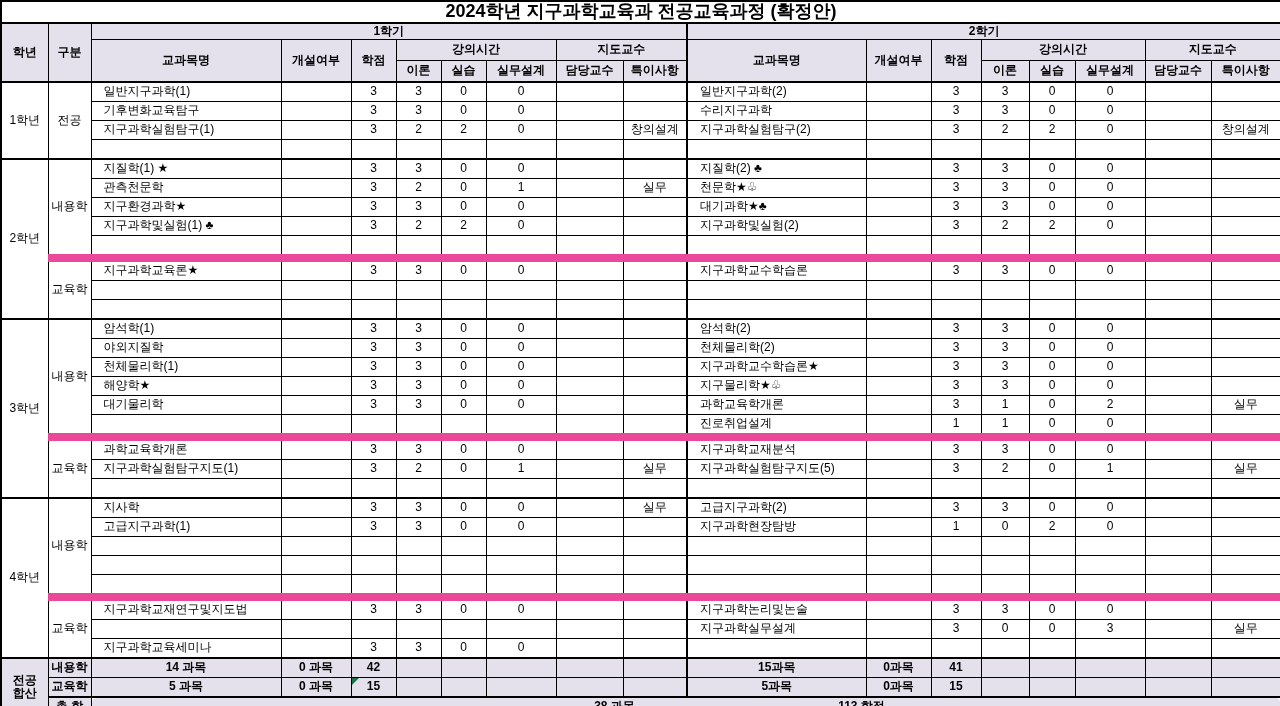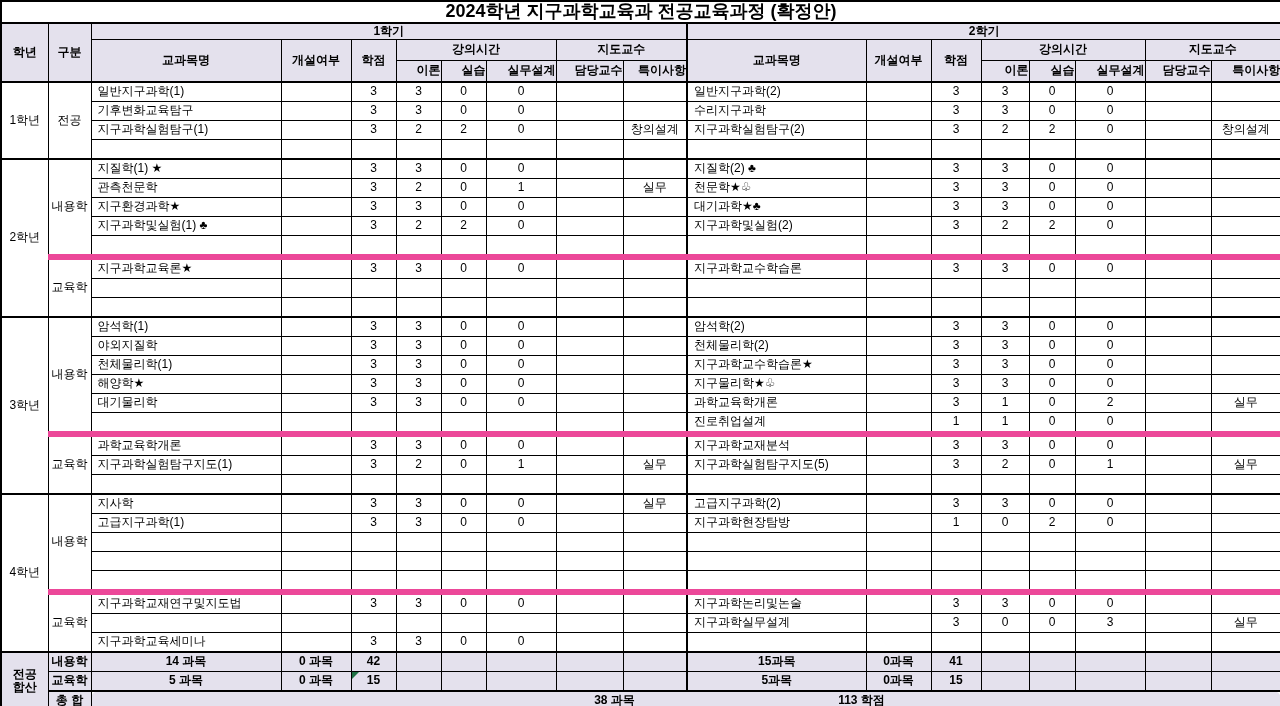--- a/index.html
+++ b/index.html
@@ -6,24 +6,24 @@
   body{width:1280px;height:706px;overflow:hidden;background:#ffffff;
        font-family:"Liberation Sans","DejaVu Sans",sans-serif;color:#000;}
   table{border-collapse:collapse;table-layout:fixed;width:1280px;border:2px solid #000;}
   td{border:1px solid #000;font-size:12px;text-align:center;vertical-align:middle;
      padding:0;overflow:hidden;white-space:nowrap;height:18px;line-height:1.1;}
   tr.title-row td{height:19px;font-size:18px;font-weight:bold;background:#ffffff;
      border-bottom:2px solid #000;}
   tr.hdr td{background:#E4E1ED;font-weight:bold;}
   tr.h1 td{height:15px;}
   tr.h2 td{height:20px;}
-  tr.h3 td{height:20px;text-align:right;}
-  td.name{text-align:left;padding-left:6px;}
+  tr.h3 td{height:20px;}
+  td.name{text-align:left;padding-left:12px;}
   tr.year-start td{border-top:2px solid #000;}
-  tr.group-start td{border-top:6px solid #ec4899;}
+  tr.group-start td{border-top:8px solid #ec4899;}
   td.semdiv{border-left:2px solid #000;}
   tr.sum td{background:#E4E1ED;height:18px;}
   tr.sum td.lbl,tr.sum td.corner{font-weight:bold;}
   tr.sum td{font-weight:bold;}
   tr.total-row td{border-top:2px solid #000;margin-top:24px;}
   td.rel{position:relative;}
   td.total-cell{position:relative;border-radius:8px;}
   td.total-cell span{position:absolute;top:50%;transform:translate(-50%,-50%);font-weight:bold;}
   span.tri{position:absolute;top:0;left:0;width:0;height:0;
      border-top:7px solid #1F7244;border-right:7px solid transparent;}

